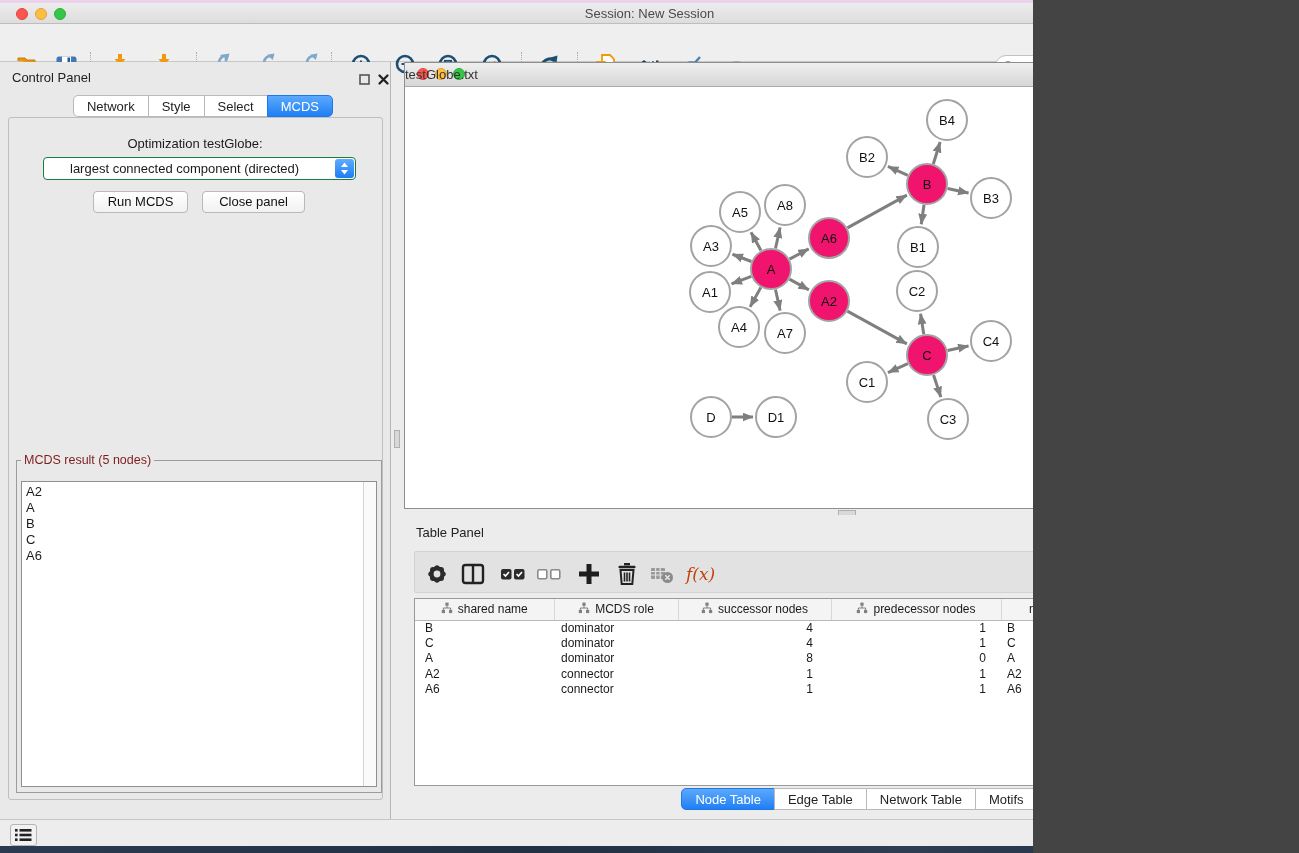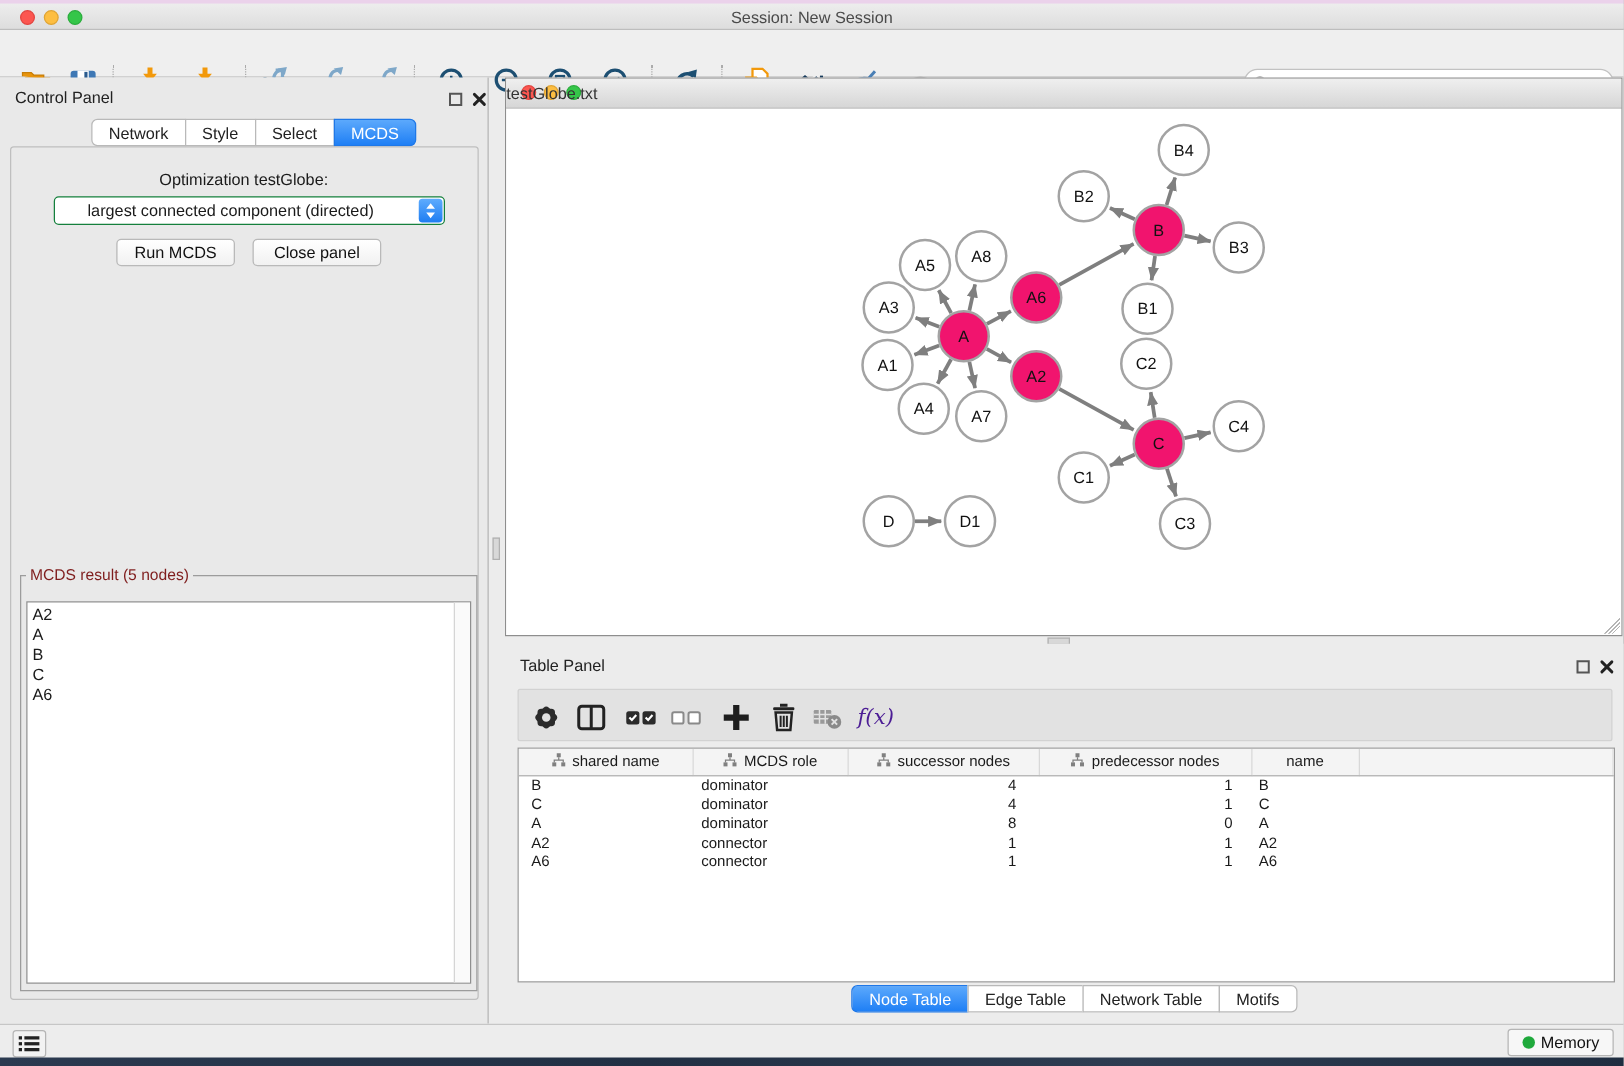--- a/index.html
+++ b/index.html
@@ -1,17 +1,17 @@
 <!DOCTYPE html>
 <html><head>
 <meta charset="utf-8">
 <style>
   * { margin:0; padding:0; box-sizing:border-box; }
   body { background:#444; font-family:"Liberation Sans", sans-serif; }
-  .screen { position:relative; width:1299px; height:853px; background:#ECECEC; overflow:hidden;
+  .screen { position:relative; width:1033px; height:853px; background:#ECECEC; overflow:hidden;
             font-family:"Liberation Sans", sans-serif; color:#1a1a1a; }
   .abs { position:absolute; }
 
   
   #menustrip { left:0; top:0; width:1299px; height:3px; background:#EBD2EB; }
   #titlebar  { left:0; top:3px; width:1299px; height:21px;
                background:linear-gradient(#EDEDED,#DDDDDD); border-bottom:1px solid #BDBDBD; }
   #titlebar .title { position:absolute; left:0; right:0; top:3px; text-align:center;
                      font-size:13px; color:#4a4a4a; }
   .tl { position:absolute; width:12px; height:12px; border-radius:50%; top:5px; }
@@ -85,21 +85,21 @@
             border:1px solid #B0B0B0; cursor:col-resize; }
   .grip-h { left:838px; top:510px; width:18px; height:6px; background:#D8D8D8;
             border:1px solid #B0B0B0; cursor:row-resize; }
 
   
   #table-panel { left:404px; top:515px; width:895px; height:304px; background:#ECECEC; }
   #tp-toolbar { position:absolute; left:10px; top:36px; width:876px; height:42px;
                 background:#E2E2E2; border:1px solid #D2D2D2; border-radius:2px; }
   .tp-icon { position:absolute; top:9px; width:26px; height:26px; cursor:pointer; }
   #fx-label { font-family:"DejaVu Serif", serif; font-style:italic; font-size:17px;
-              color:#4c1d95; line-height:26px; }
+              color:#c2410c; line-height:26px; }
 
   #node-table { position:absolute; left:10px; top:83px; width:878px; height:188px;
                 background:#fff; border:1px solid #9A9A9A; overflow:hidden; }
   #node-table table { border-collapse:collapse; table-layout:fixed; width:100%; font-size:12px; }
   #node-table th { height:21px; background:#F4F4F4; font-weight:normal; font-size:12px;
                    border-right:1px solid #D8D8D8; border-bottom:1px solid #B9B9B9;
                    text-align:center; color:#1a1a1a; cursor:pointer; white-space:nowrap; }
   #node-table th svg { vertical-align:-1px; margin-right:5px; }
   #node-table td { height:15.5px; line-height:15px; white-space:nowrap; cursor:default; }
   .al { text-align:left; }  .ar { text-align:right; }

